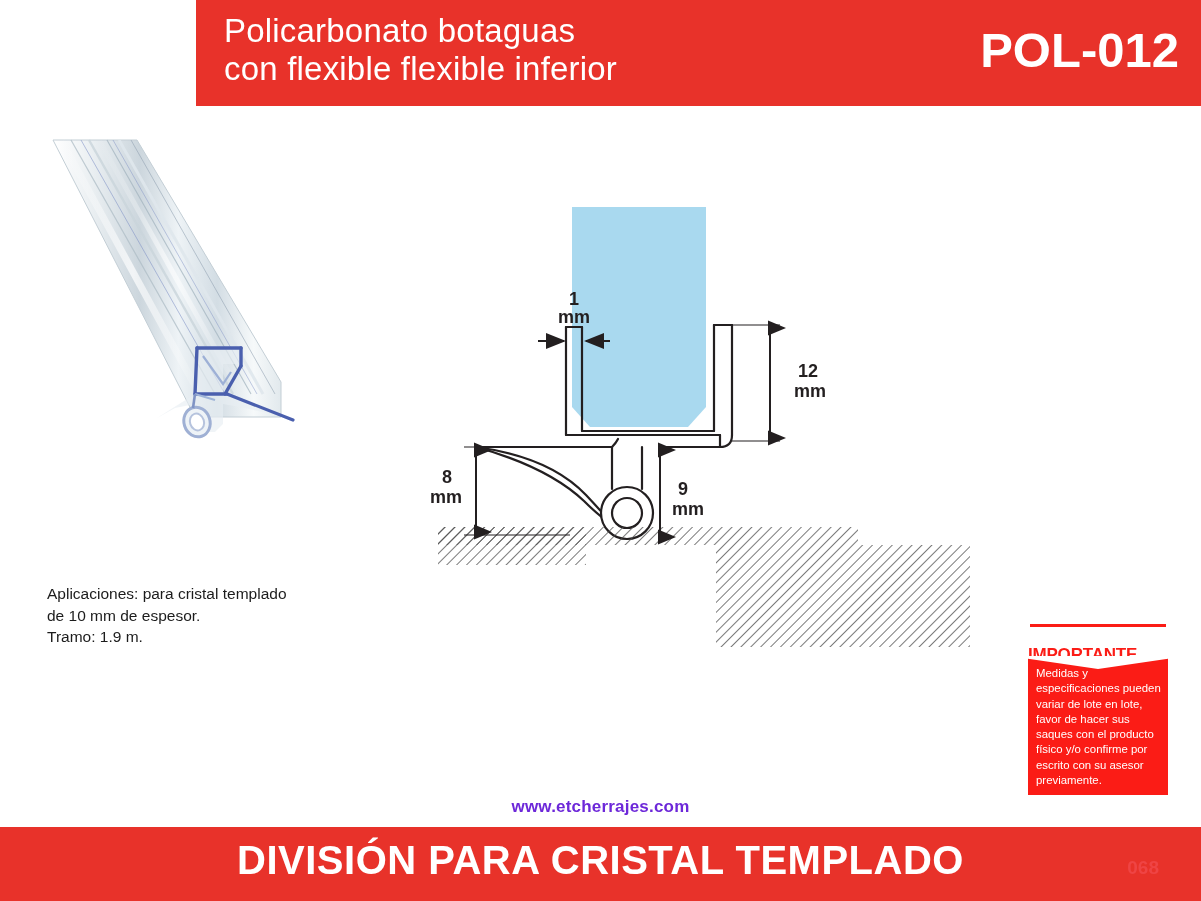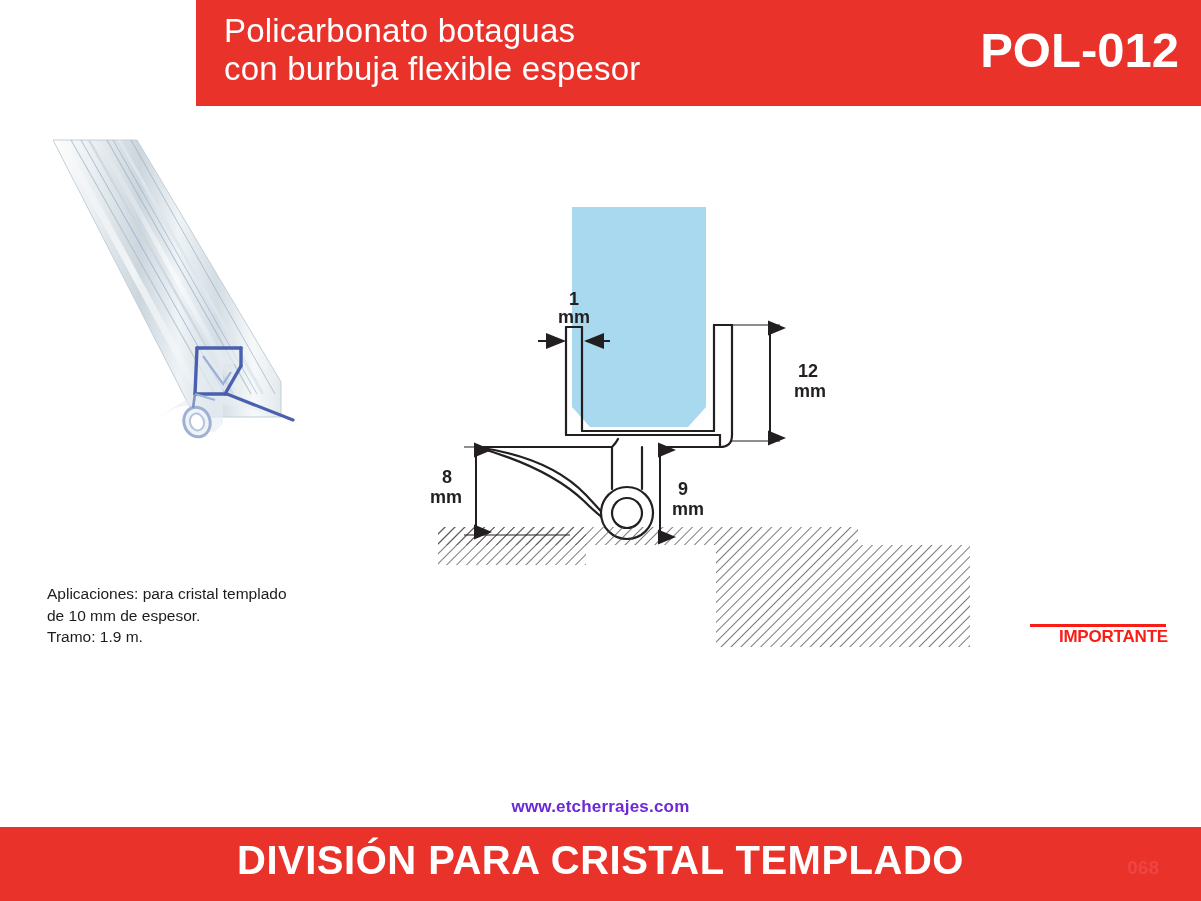--- a/index.html
+++ b/index.html
@@ -43,22 +43,22 @@
     color:#1c1c1c;font-size:15.5px;line-height:21.5px;
   }
   .spec-text div{white-space:nowrap;}
 
   
   .drawing{position:absolute;left:420px;top:195px;width:600px;height:470px;}
 
   
   .importante{position:absolute;left:1028px;top:620px;width:140px;height:175px;}
   .imp-title{
-    position:absolute;left:0;top:5px;width:140px;height:24px;
-    color:#fb1c16;font-size:17px;font-weight:bold;text-align:right;
+    position:absolute;left:0;top:23px;width:140px;height:24px;
+    color:#fb1c16;font-size:17px;font-weight:bold;text-align:left;
     letter-spacing:-0.2px;line-height:24px;
   }
   .imp-rule-top{position:absolute;left:2px;top:4px;width:136px;height:3px;background:#fb1c16;}
   .imp-body{
     position:absolute;left:0;top:36px;width:140px;height:139px;
     background:#fb1c16;color:#ffffff;
     font-size:11.4px;line-height:15.3px;
     padding:10px 6px 0 8px;box-sizing:border-box;
   }
   .imp-notch{
@@ -117,21 +117,21 @@
     <svg class="logo-type" viewBox="0 0 260 46">
       <text x="0" y="30" font-family="Liberation Serif, serif" font-size="34" font-weight="bold" fill="#1a1a1a">ETC</text>
       <text x="72" y="26" font-family="Liberation Serif, serif" font-size="20" letter-spacing="3" fill="#2b2b2b">HERRAJES</text>
       <text x="88" y="42" font-family="Liberation Serif, serif" font-size="11" font-style="italic" fill="#3a3a3a">su mejor elección</text>
       <line x1="196" y1="38" x2="252" y2="38" stroke="#6b6b6b" stroke-width="1"></line>
     </svg>
   </div>
 
   <div class="header-title">
     <span>Policarbonato botaguas</span>
-    <span>con burbuja flexible espesor</span>
+    <span>con flexible flexible inferior</span>
   </div>
 
   <div class="header-code">POL-012</div>
 
   <svg class="photo" viewBox="0 0 300 365">
     <defs>
       <linearGradient id="pcBody" x1="0" y1="0" x2="1" y2="0">
         <stop offset="0%" stop-color="#ffffff"></stop>
         <stop offset="18%" stop-color="#e9eef1"></stop>
         <stop offset="38%" stop-color="#ccd6dd"></stop>
@@ -277,20 +277,23 @@
     <g>
       <line x1="240" y1="255" x2="240" y2="342" stroke="#231f20" stroke-width="2" marker-start="url(#arrUp)" marker-end="url(#arrDown)"></line>
       <text x="258" y="300" font-family="Liberation Sans, sans-serif" font-size="18" font-weight="bold" fill="#231f20">9</text>
       <text x="252" y="320" font-family="Liberation Sans, sans-serif" font-size="18" font-weight="bold" fill="#231f20">mm</text>
     </g>
   </svg>
 
   <div class="importante">
     <div class="imp-rule-top"></div>
     <div class="imp-title">IMPORTANTE</div>
+    <div class="imp-body">
+      <p>Medidas y especificaciones pueden variar de lote en lote, favor de hacer sus saques con el producto físico y/o confirme por escrito con su asesor previamente.</p>
+    </div>
     <div class="imp-notch"></div>
   </div>
 
   <div class="weblink">www.etcherrajes.com</div>
 
   <div class="footer"></div>
   <div class="footer-title">DIVISIÓN PARA CRISTAL TEMPLADO</div>
   <div class="footer-page">068</div>
 
 </div>

